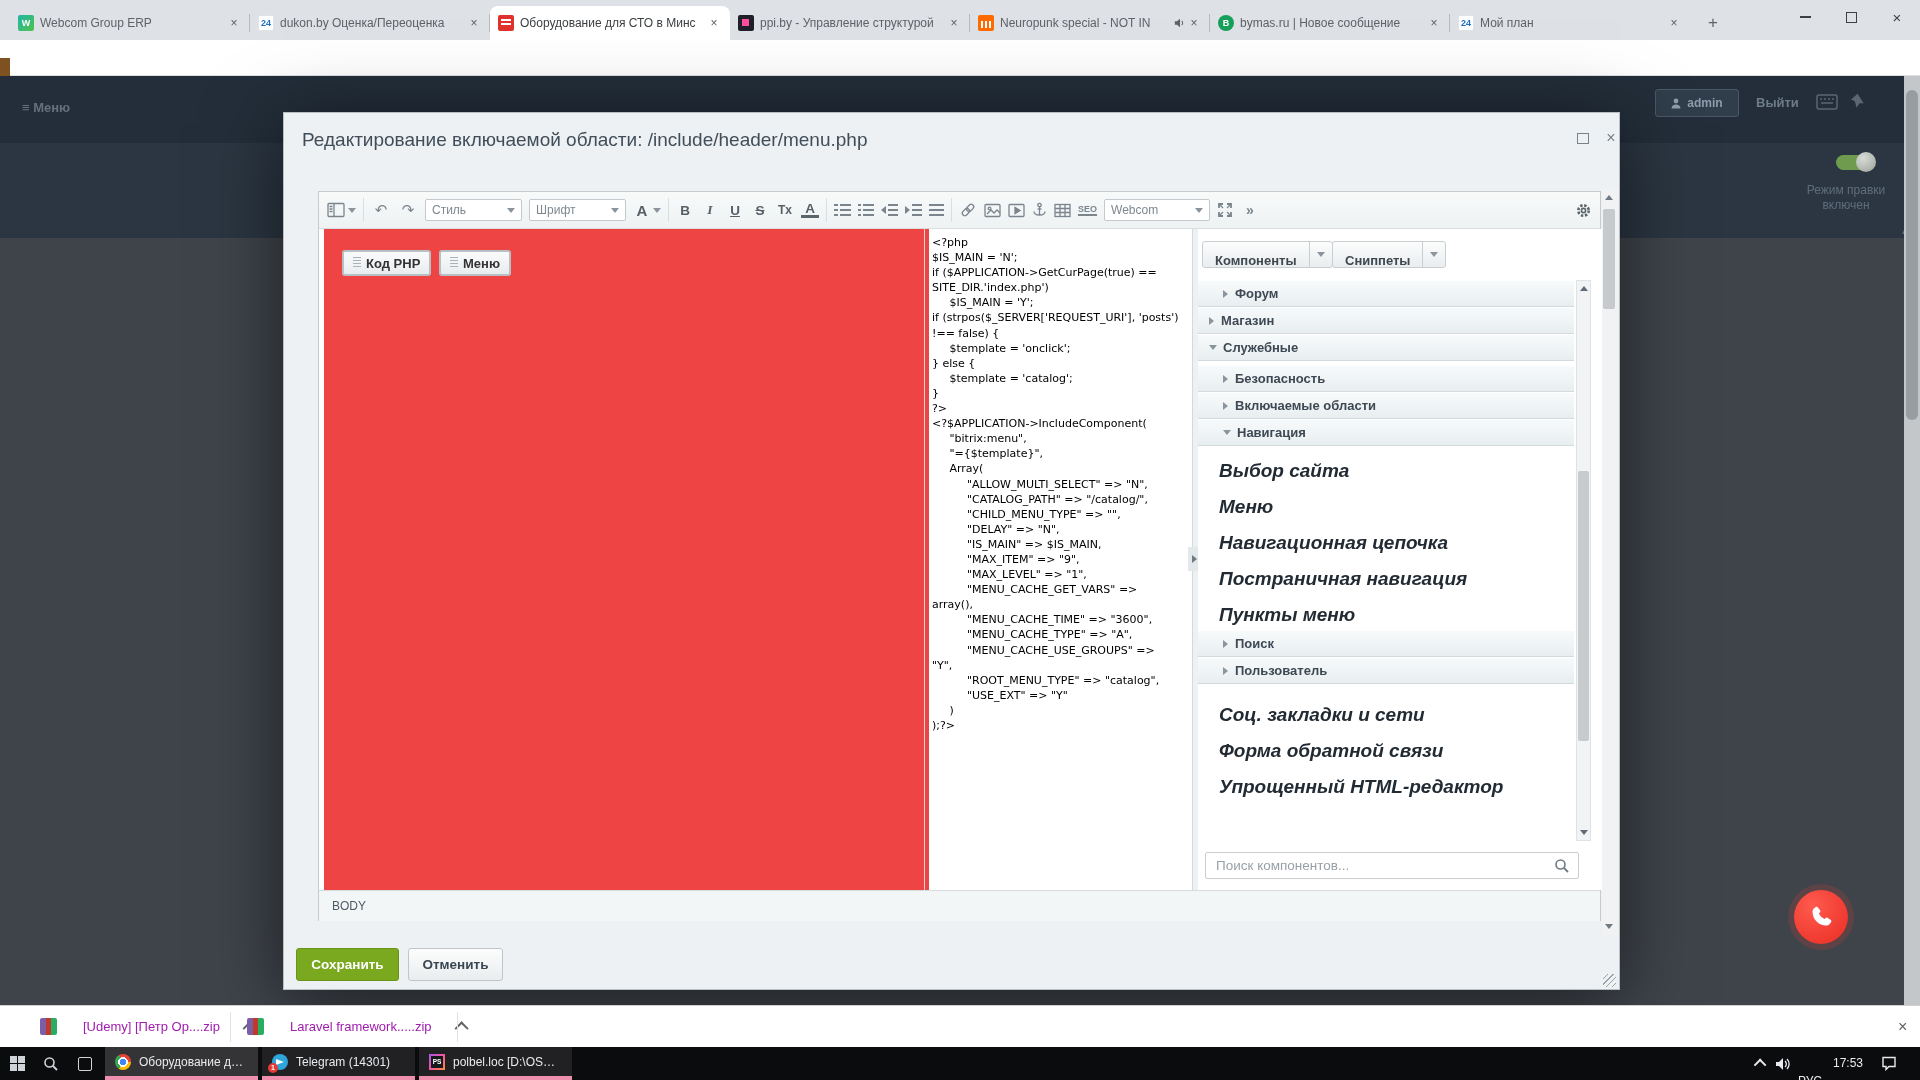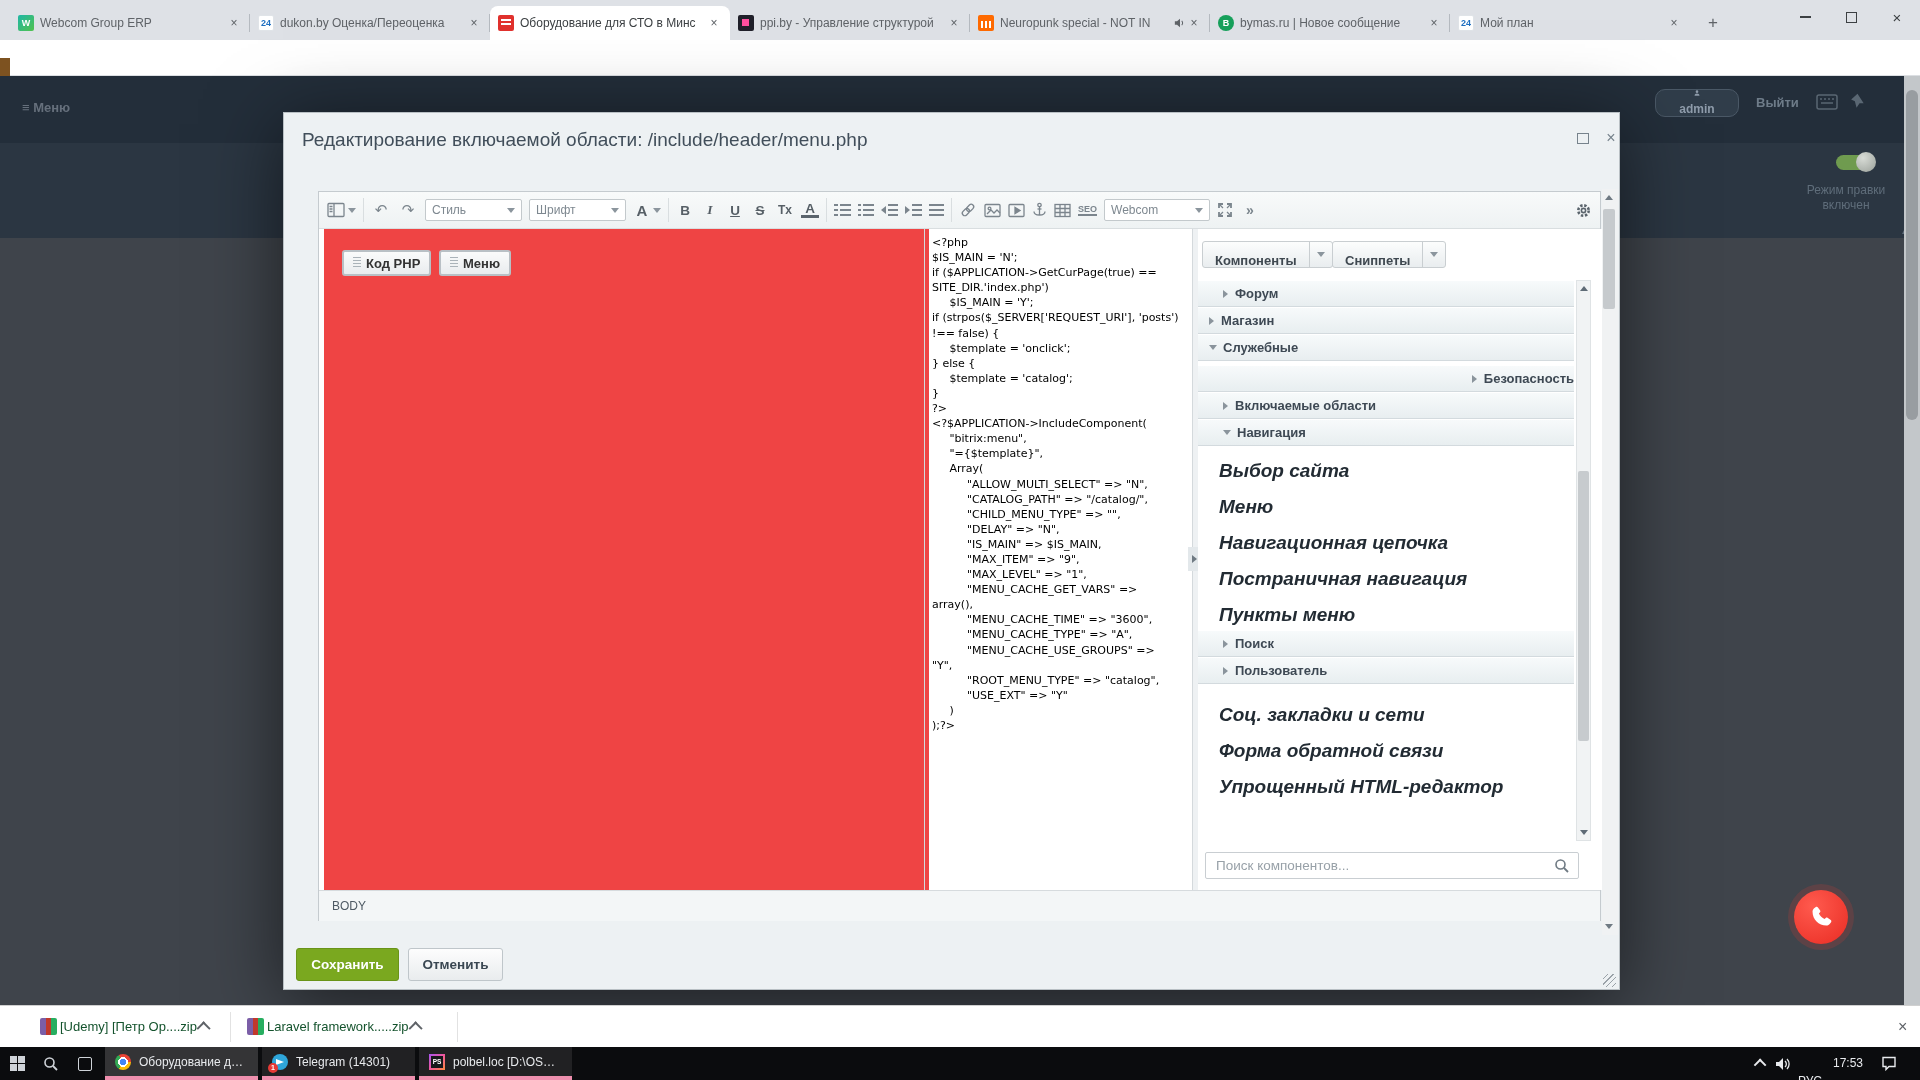--- a/index.html
+++ b/index.html
@@ -117,21 +117,21 @@
     border:1px solid #bfc6ca;border-radius:3px;color:#3a4752;font-weight:600;font-size:13.5px;
     display:flex;align-items:center;justify-content:center;}
   #mgrip{right:3px;bottom:2px;width:13px;height:13px;
     background:repeating-linear-gradient(135deg,transparent 0 3px,#9aa2a8 3px 4px);}
   
   #phone{left:1794px;top:890px;width:54px;height:54px;border-radius:50%;
     background:radial-gradient(circle at 35% 30%,#ff5a4e,#e92c23);box-shadow:0 0 0 6px rgba(233,60,50,.18);
     display:flex;align-items:center;justify-content:center;}
   
   #dlbar{left:0;top:1005px;width:1920px;height:42px;background:#fff;border-top:1px solid #d0d0d0;box-sizing:border-box;}
-  .dlitem{position:absolute;top:0;height:41px;display:flex;align-items:center;gap:3px;font-size:13px;color:#14532d;}
+  .dlitem{position:absolute;top:0;height:41px;display:flex;align-items:center;gap:26px;font-size:13px;color:#a21caf;}
   .rar{width:17px;height:17px;border-radius:2px;
     background:linear-gradient(90deg,#7b5ea7 0 33%,#c0392b 33% 66%,#27ae60 66%);}
   .chev{width:8px;height:8px;border-left:2px solid #5f6368;border-top:2px solid #5f6368;transform:rotate(45deg) translateY(2px);}
   .dlsep{position:absolute;top:6px;width:1px;height:30px;background:#e2e2e2;}
   
   #taskbar{left:0;top:1047px;width:1920px;height:33px;background:#0b0c0e;}
   .tbico{position:absolute;top:0;height:33px;width:34px;display:flex;align-items:center;justify-content:center;}
   .tapp{position:absolute;top:0;height:33px;display:flex;align-items:center;gap:8px;padding:0 10px;
     box-sizing:border-box;background:rgba(255,255,255,.09);font-size:12px;color:#e8eaed;
     border-bottom:4px solid #ee8fae;white-space:nowrap;overflow:hidden;}
@@ -259,21 +259,21 @@
     <div class="abs" style="left:0;top:-18px;width:10px;height:18px;background:#7d5220;"></div>
     <div class="abs" style="left:22px;top:24px;color:#66707c;font-weight:bold;font-size:13px;">
       ≡ <span>Меню</span>
     </div>
     <div class="bxtab" style="left:108px;width:90px;background:#37475a;color:#93a2b2;">
         <span>Сайт</span>
       </div>
     <div class="bxtab" style="left:204px;width:126px;background:#2f3d4c;color:#76828f;">
         <span>Админ</span>
       </div>
-    <div class="abs" style="left:1655px;top:13px;width:82px;height:26px;border:1px solid #4a5866;border-radius:10px;background:#303d4a;color:#8f9cab;font-weight:bold;font-size:12px;display:flex;align-items:center;justify-content:center;gap:6px;flex-direction:column;">
+    <div class="abs" style="left:1655px;top:13px;width:82px;height:26px;border:1px solid #4a5866;border-radius:3px;background:#303d4a;color:#8f9cab;font-weight:bold;font-size:12px;display:flex;align-items:center;justify-content:center;gap:6px;">
       <svg width="10" height="11" viewBox="0 0 10 11">
           <circle cx="5" cy="3" r="2.4" fill="#8f9cab"></circle>
           <path d="M0.5 10.5c0-2.5 2-4 4.5-4s4.5 1.5 4.5 4z" fill="#8f9cab"></path>
         </svg>
       <span>admin</span>
     </div>
     <div class="abs" style="left:1756px;top:19px;color:#6e7c89;font-size:13px;font-weight:bold;">Выйти</div>
     <svg class="abs" style="left:1816px;top:18px;" width="22" height="16" viewBox="0 0 22 16">
       <rect x="1" y="1" width="20" height="14" rx="2" stroke="#5a6773" fill="none" stroke-width="1.5"></rect>
       <path d="M4 5h2M8 5h2M12 5h2M16 5h2M5 9h12" stroke="#5a6773" stroke-width="1.4"></path>
@@ -493,21 +493,21 @@
             </div>
             <div class="trow cat" style="padding-left: 11px;">
               <i class="tri-r"></i>
               <span>Магазин</span>
             </div>
             <div class="trow cat" style="padding-left: 11px;">
               <i class="tri-d"></i>
               <span>Служебные</span>
             </div>
             <div class="gap4"></div>
-            <div class="trow cat" style="padding-left: 25px; justify-content: flex-end;">
+            <div class="trow cat" style="padding-left: 25px;">
               <i class="tri-r"></i>
               <span>Безопасность</span>
             </div>
             <div class="trow cat" style="padding-left: 25px;">
               <i class="tri-r"></i>
               <span>Включаемые области</span>
             </div>
             <div class="trow cat" style="padding-left: 25px;">
               <i class="tri-d"></i>
               <span>Навигация</span>

